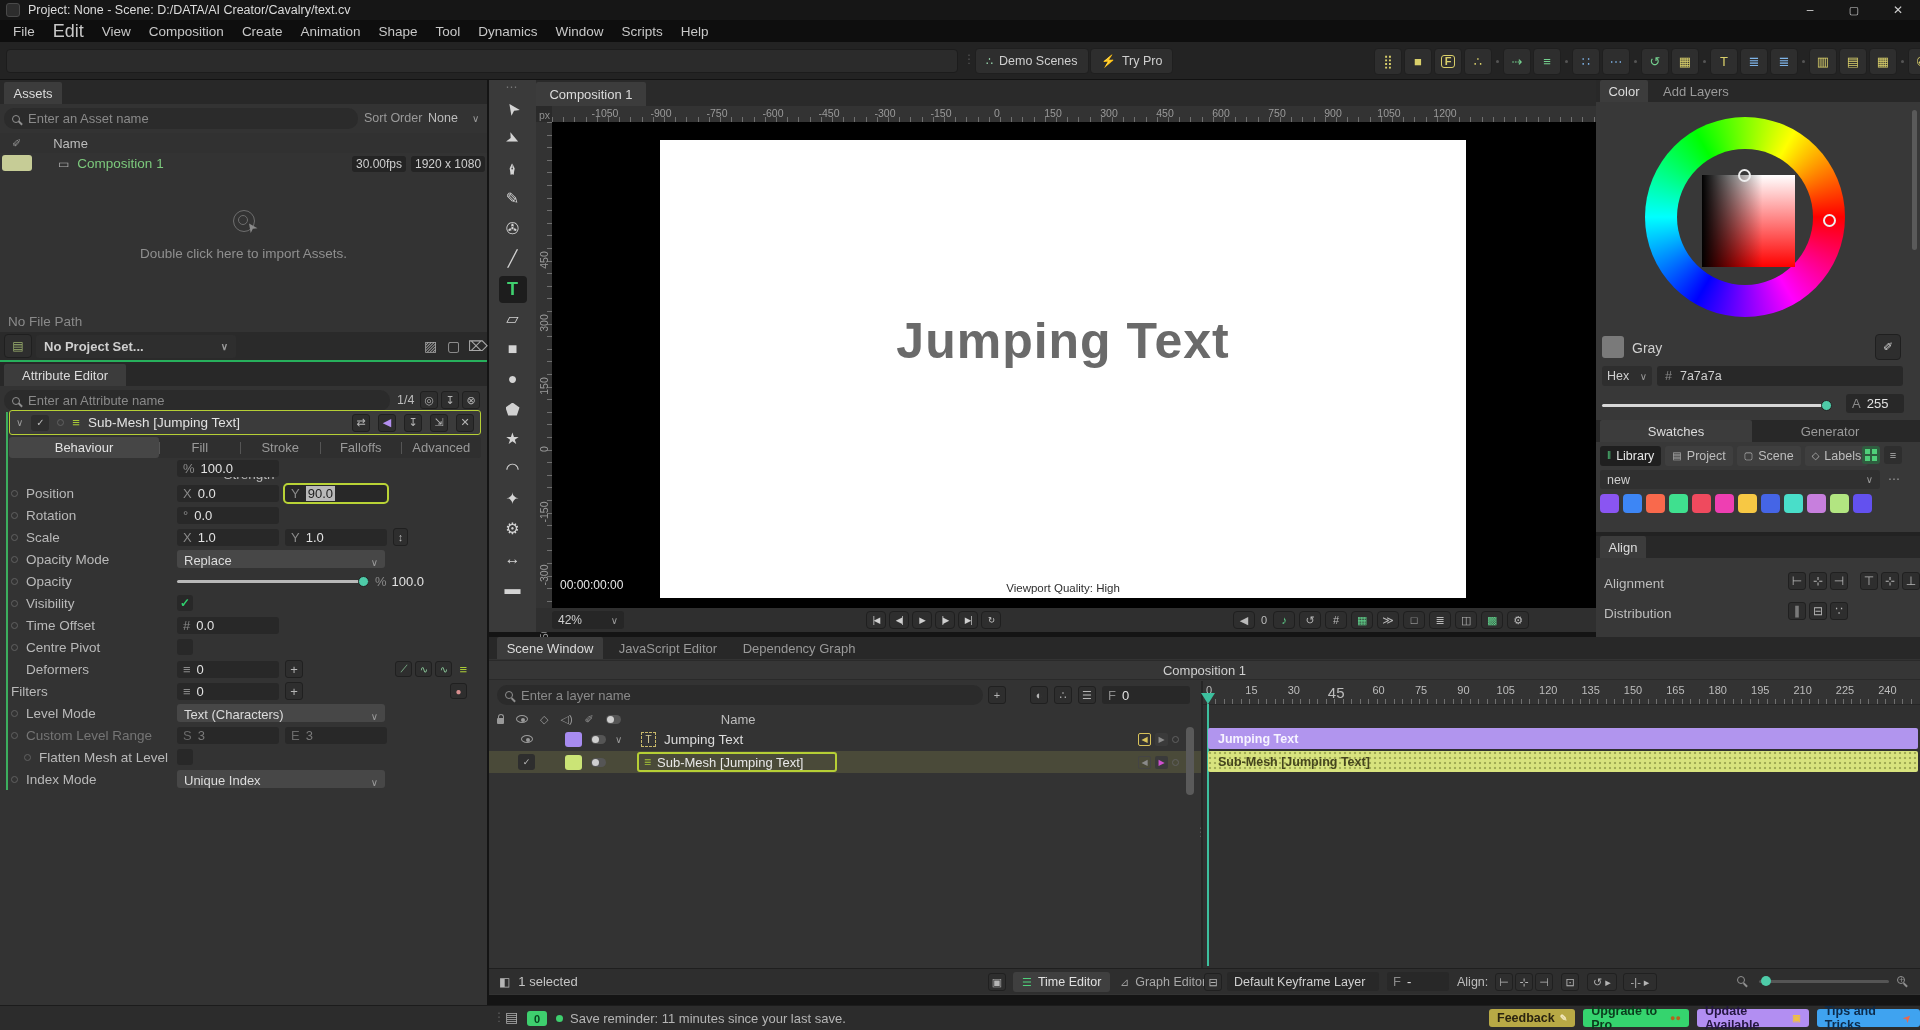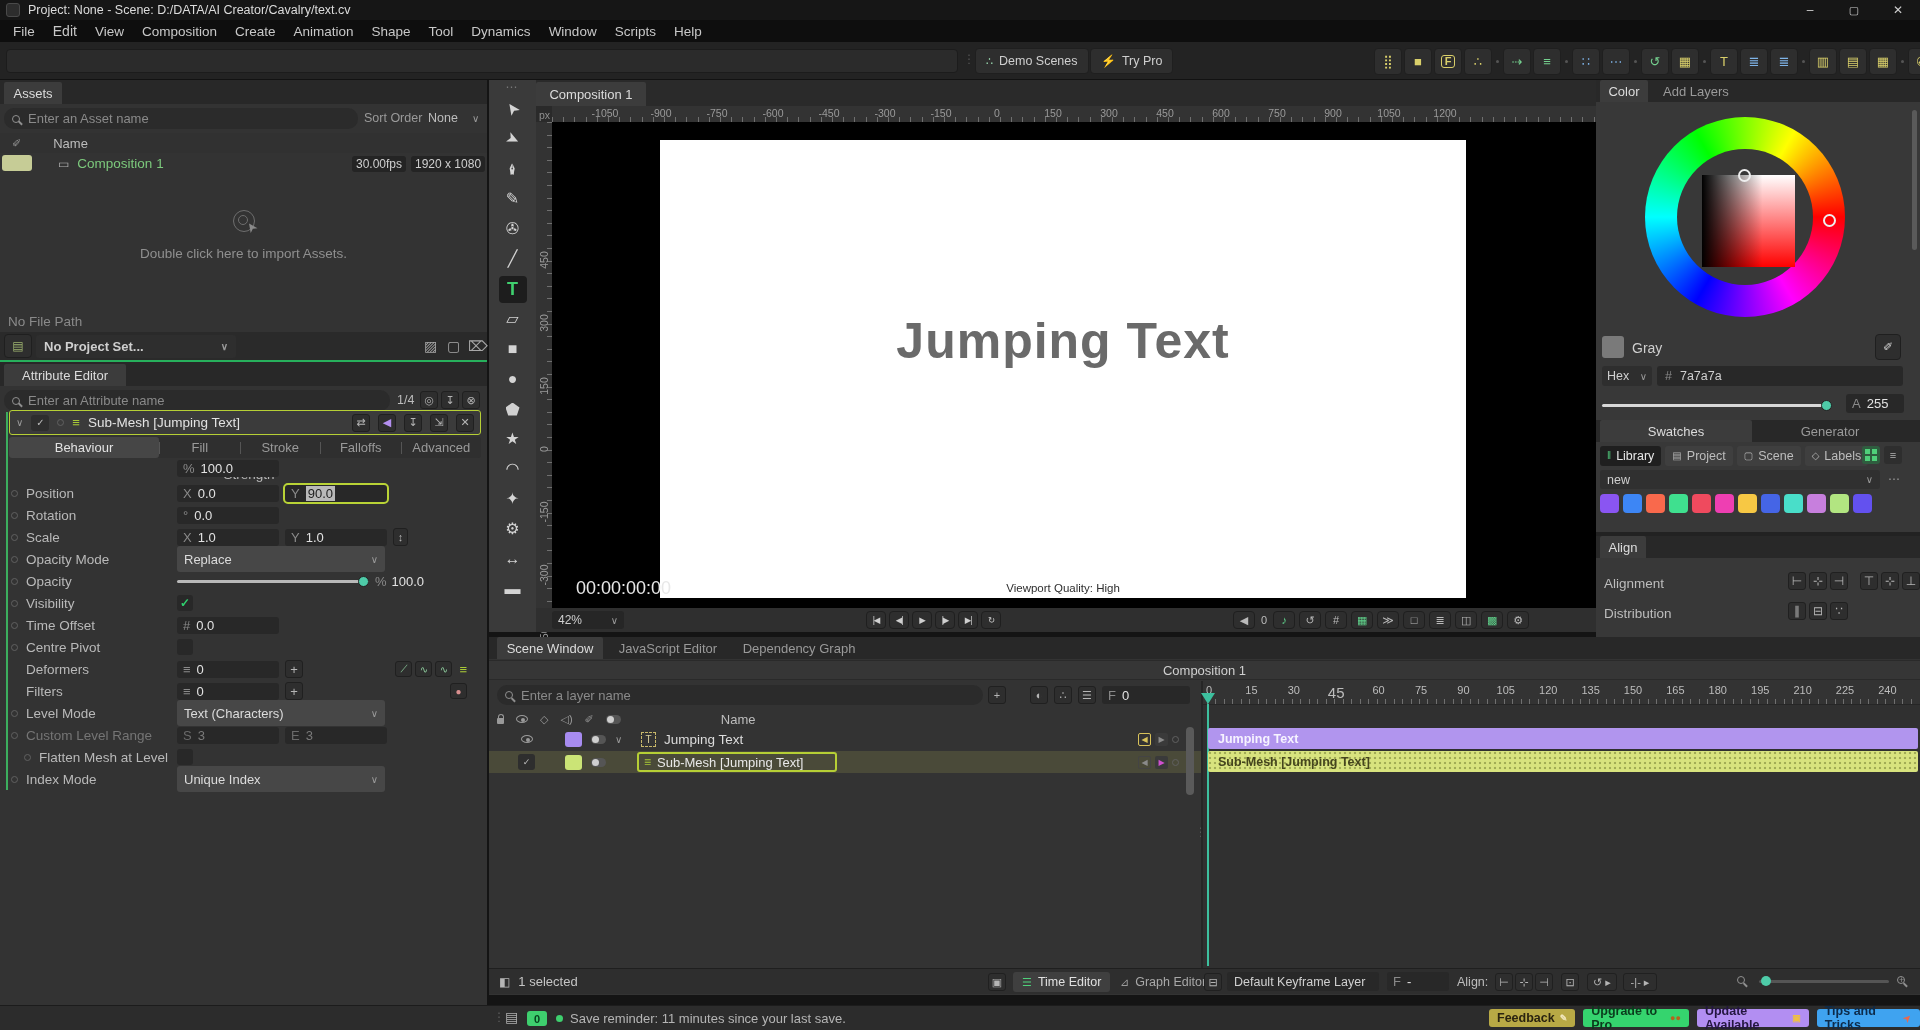--- a/index.html
+++ b/index.html
@@ -13,21 +13,21 @@
   .tab{background:#3c3c3c;color:#dcdcdc;display:flex;align-items:center;justify-content:center;font-size:13px;border-radius:2px 2px 0 0;}
   .tab.inactive{background:transparent;color:#9a9a9a;}
   .pill{background:#2b2b2b;border-radius:10px;display:flex;align-items:center;padding:0 8px;gap:6px;}
   .pill input{background:transparent;border:none;outline:none;color:#cfcfcf;font-size:13px;width:100%;}
   .pill input::placeholder{color:#8a8a8a;}
   .mag{width:8px;height:8px;border:1.5px solid #8f8f8f;border-radius:50%;position:relative;flex:none;}
   .mag::after{content:"";position:absolute;width:5px;height:1.5px;background:#8f8f8f;transform:rotate(45deg);right:-4px;bottom:-2px;}
   .chev{color:#9a9a9a;font-size:10px;}
   .field{background:#282828;border-radius:3px;height:17px;display:flex;align-items:center;padding:0 6px;gap:6px;font-size:13px;color:#e2e2e2;}
   .field .pre{color:#8a8a8a;}
-  .drop{background:#474747;border-radius:3px;height:26px;display:flex;align-items:center;padding:0 7px;font-size:13px;color:#dcdcdc;justify-content:space-between;}
+  .drop{background:#474747;border-radius:3px;height:18px;display:flex;align-items:flex-end;padding:0 7px;font-size:13px;color:#dcdcdc;justify-content:space-between;}
   .ibtn{background:#2e2e2e;border:1px solid #1f1f1f;border-radius:4px;display:flex;align-items:center;justify-content:center;}
   .icon{line-height:1;}
   .rowlabel{color:#b9b9b9;font-size:13.5px;}
   .dot{width:7px;height:7px;border:1px solid #606060;border-radius:50%;flex:none;}
   .check{width:16px;height:16px;background:#282828;border-radius:3px;display:flex;align-items:center;justify-content:center;color:#2fd06e;font-weight:bold;font-size:12px;}
   .switch{width:15px;height:9px;background:#555;border-radius:5px;position:relative;flex:none;}
   .switch::after{content:"";position:absolute;left:1px;top:1px;width:7px;height:7px;border-radius:50%;background:#cfcfcf;}
   .lockicon{width:7px;height:6px;background:#999;border-radius:1px;position:relative;margin-top:4px;}
   .lockicon::before{content:"";position:absolute;top:-4px;left:1px;width:4px;height:4px;border:1px solid #999;border-bottom:none;border-radius:3px 3px 0 0;}
   .eyeicon{width:12px;height:8px;border:1px solid #9a9a9a;border-radius:50%;position:relative;}
@@ -51,21 +51,21 @@
     <div class="abs" style="left:28px;top:3px;font-size:12.5px;color:#dcdcdc;">Project: None - Scene: D:/DATA/AI Creator/Cavalry/text.cv</div>
     <div class="abs f" style="right:0;top:0;height:20px;">
       <div class="f" style="width:44px;height:20px;justify-content:center;color:#cfcfcf;font-size:12px;">–</div>
       <div class="f" style="width:44px;height:20px;justify-content:center;color:#cfcfcf;font-size:11px;">▢</div>
       <div class="f" style="width:44px;height:20px;justify-content:center;color:#cfcfcf;font-size:12px;">✕</div>
     </div>
   </div>
 
   <div class="abs f" id="menubar" style="left:0;top:20px;width:1920px;height:22px;background:#0e0e0e;padding-left:4px;">
       <div style="padding: 0px 9px; font-size: 13.5px; color: rgb(200, 200, 200); height: 22px; display: flex; align-items: center;">File</div>
-      <div style="padding: 0px 9px; font-size: 14px; color: rgb(200, 200, 200); height: 22px; display: flex; align-items: center;">Edit</div>
+      <div style="padding: 0px 9px; font-size: 18px; color: rgb(200, 200, 200); height: 22px; display: flex; align-items: center;">Edit</div>
       <div style="padding: 0px 9px; font-size: 13.5px; color: rgb(200, 200, 200); height: 22px; display: flex; align-items: center;">View</div>
       <div style="padding: 0px 9px; font-size: 13.5px; color: rgb(200, 200, 200); height: 22px; display: flex; align-items: center;">Composition</div>
       <div style="padding: 0px 9px; font-size: 13.5px; color: rgb(200, 200, 200); height: 22px; display: flex; align-items: center;">Create</div>
       <div style="padding: 0px 9px; font-size: 13.5px; color: rgb(200, 200, 200); height: 22px; display: flex; align-items: center;">Animation</div>
       <div style="padding: 0px 9px; font-size: 13.5px; color: rgb(200, 200, 200); height: 22px; display: flex; align-items: center;">Shape</div>
       <div style="padding: 0px 9px; font-size: 13.5px; color: rgb(200, 200, 200); height: 22px; display: flex; align-items: center;">Tool</div>
       <div style="padding: 0px 9px; font-size: 13.5px; color: rgb(200, 200, 200); height: 22px; display: flex; align-items: center;">Dynamics</div>
       <div style="padding: 0px 9px; font-size: 13.5px; color: rgb(200, 200, 200); height: 22px; display: flex; align-items: center;">Window</div>
       <div style="padding: 0px 9px; font-size: 13.5px; color: rgb(200, 200, 200); height: 22px; display: flex; align-items: center;">Scripts</div>
       <div style="padding: 0px 9px; font-size: 13.5px; color: rgb(200, 200, 200); height: 22px; display: flex; align-items: center;">Help</div>
@@ -331,21 +331,21 @@
             <div class="f minibtn" style="font-size: 13px;">+</div>
           </div>
           <div class="f" style="position: absolute; right: 14px; gap: 3px;">
             <div class="f minibtn" style="width: 17px; height: 16px; color: rgb(143, 207, 159); font-size: 10px;">⟋</div>
             <div class="f minibtn" style="width: 17px; height: 16px; color: rgb(143, 207, 159); font-size: 10px;">∿</div>
             <div class="f minibtn" style="width: 17px; height: 16px; color: rgb(143, 207, 159); font-size: 10px;">∿</div>
             <div class="icon" style="color: rgb(168, 200, 55); font-size: 13px; font-weight: bold; margin-left: 4px;">≡</div>
           </div>
         </div>
         <div class="f" style="height: 22px; position: relative;">
-          <div class="rowlabel" style="margin-left: 17px;">Filters</div>
+          <div class="rowlabel" style="margin-left: 2px;">Filters</div>
           <div class="f" style="position: absolute; left: 168px; gap: 6px;">
             <div class="f field" style="width: 102px;">
               <div class="pre">≡</div>
               <div>0</div>
             </div>
             <div class="f minibtn" style="font-size: 13px;">+</div>
           </div>
           <div class="f" style="position: absolute; right: 14px; gap: 3px;">
             <div class="f minibtn" style="width: 17px; height: 16px; color: rgb(217, 143, 143); font-size: 10px;">●</div>
           </div>
@@ -481,21 +481,21 @@
         <div style="position: absolute; left: -6px; top: 195px; font-size: 10.5px; color: rgb(154, 154, 154); transform: rotate(-90deg); width: 28px; text-align: center;">300</div>
         <div style="position: absolute; left: -6px; top: 258px; font-size: 10.5px; color: rgb(154, 154, 154); transform: rotate(-90deg); width: 28px; text-align: center;">150</div>
         <div style="position: absolute; left: -6px; top: 321px; font-size: 10.5px; color: rgb(154, 154, 154); transform: rotate(-90deg); width: 28px; text-align: center;">0</div>
         <div style="position: absolute; left: -6px; top: 384px; font-size: 10.5px; color: rgb(154, 154, 154); transform: rotate(-90deg); width: 28px; text-align: center;">-150</div>
         <div style="position: absolute; left: -6px; top: 447px; font-size: 10.5px; color: rgb(154, 154, 154); transform: rotate(-90deg); width: 28px; text-align: center;">-300</div>
         <div style="position: absolute; left: -6px; top: 510px; font-size: 10.5px; color: rgb(154, 154, 154); transform: rotate(-90deg); width: 28px; text-align: center;">-450</div>
       </div>
     <div class="abs" id="vp-black" style="left:16px;top:42px;width:1044px;height:486px;background:#000;">
       <div class="abs" style="left:108px;top:18px;width:806px;height:458px;background:#ffffff;"></div>
       <div class="abs" style="left:108px;top:190px;width:806px;text-align:center;font-size:50px;font-weight:bold;color:#6a6a6a;letter-spacing:1px;">Jumping Text</div>
-      <div class="abs" style="left:24px;top:456px;color:#e8e8e8;font-size:18px;">00:00:00:00</div>
+      <div class="abs" style="left:8px;top:456px;color:#e8e8e8;font-size:12px;">00:00:00:00</div>
       <div class="abs" style="left:108px;top:460px;width:806px;text-align:center;color:#2e2e2e;font-size:11.5px;">Viewport Quality: High</div>
     </div>
     <div class="abs f" style="left:0;top:528px;width:1060px;height:24px;background:#2f2f2f;">
       <div class="f" style="margin-left:16px;width:72px;height:18px;background:#262626;border-radius:3px;padding:0 6px;justify-content:space-between;">
         <span style="font-size:12px;color:#cfcfcf;">42%</span>
         <span class="chev">∨</span>
       </div>
       <div class="abs f" id="playback" style="left:330px;top:3px;gap:3px;">
           <div class="f ibtn" style="width: 20px; height: 18px; font-size: 8.5px; color: rgb(207, 207, 207); letter-spacing: -1px;">|◀</div>
           <div class="f ibtn" style="width: 20px; height: 18px; font-size: 8.5px; color: rgb(207, 207, 207); letter-spacing: -1px;">◀|</div>

